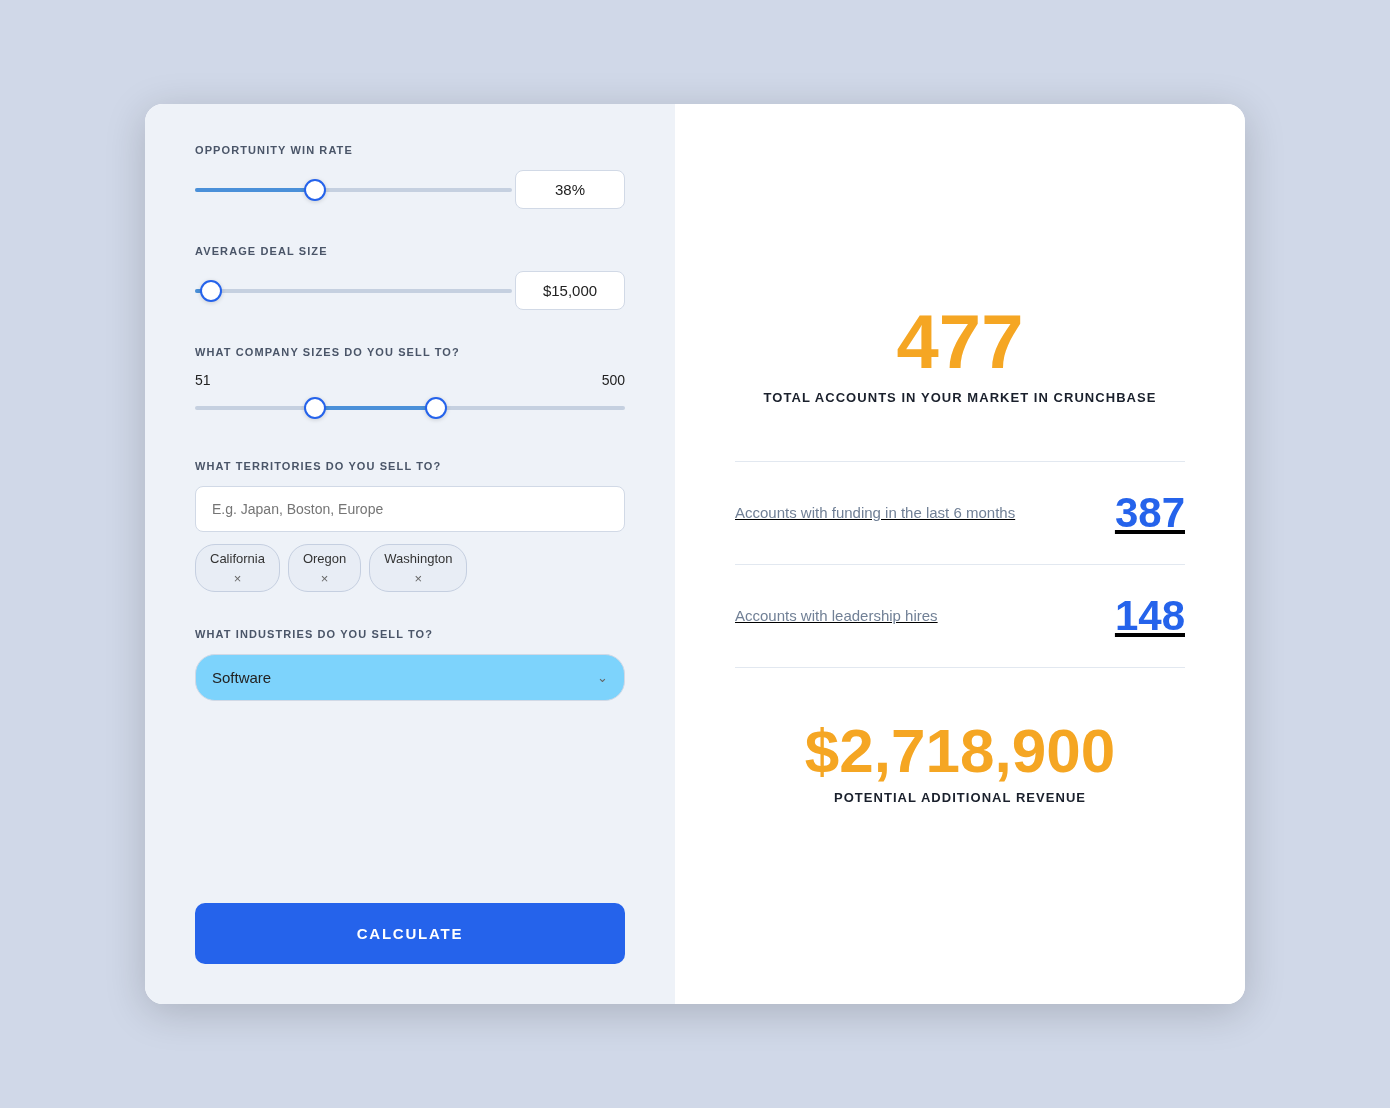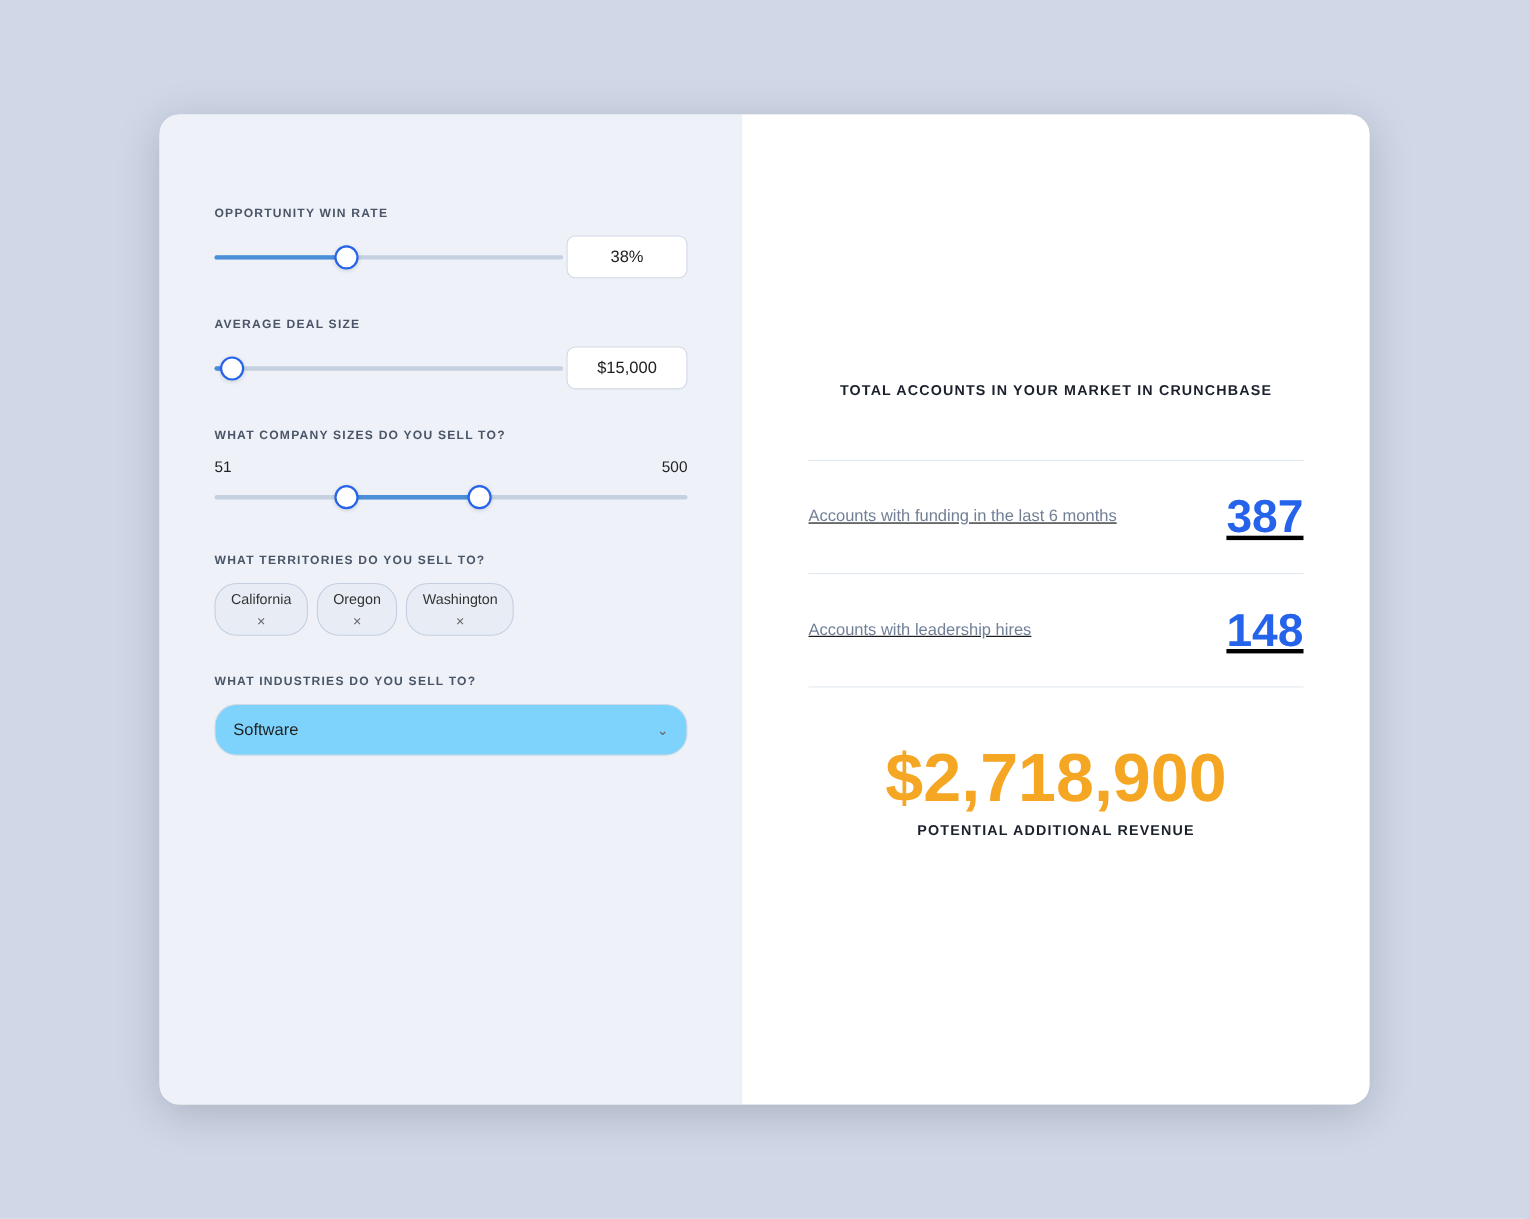--- a/index.html
+++ b/index.html
@@ -17,21 +17,21 @@
       box-shadow: 0 8px 40px rgba(0,0,0,0.18);
       display: flex;
       width: 1100px;
       min-height: 900px;
       overflow: hidden;
     }
     .left-panel {
       background: #eef2f8;
       width: 530px;
       flex-shrink: 0;
-      padding: 84px 50px;
+      padding: 40px 50px;
       display: flex;
       flex-direction: column;
       gap: 36px;
     }
     .right-panel {
       flex: 1;
       background: #fff;
       padding: 60px 60px;
       display: flex;
       flex-direction: column;
@@ -301,20 +301,21 @@
       <div class="range-slider-container">
         <div class="range-track"></div>
         <div class="range-fill" style="left:28%;width:28%"></div>
         <div class="range-thumb" style="left:28%"></div>
         <div class="range-thumb" style="left:56%"></div>
       </div>
     </div>
 
     <div>
       <div class="section-label">WHAT TERRITORIES DO YOU SELL TO?</div>
+      <input class="territory-input" placeholder="E.g. Japan, Boston, Europe" style="">
       <div class="tags-row">
         <div class="tag">
           <span>California</span>
           <span class="tag-close">×</span>
         </div>
         <div class="tag">
           <span>Oregon</span>
           <span class="tag-close">×</span>
         </div>
         <div class="tag">
@@ -325,25 +326,27 @@
     </div>
 
     <div>
       <div class="section-label">WHAT INDUSTRIES DO YOU SELL TO?</div>
       <div class="dropdown">
         <span>Software</span>
         <span class="dropdown-chevron">⌄</span>
       </div>
     </div>
 
+    <button class="calculate-btn">CALCULATE</button>
 
   </div>
 
   <div class="right-panel">
 
+    <div class="total-number">477</div>
     <div class="total-label">TOTAL ACCOUNTS IN YOUR MARKET IN CRUNCHBASE</div>
 
     <div class="divider"></div>
 
     <div class="stat-row">
       <span class="stat-label">Accounts with funding in the last 6 months</span>
       <span class="stat-value">387</span>
     </div>
 
     <div class="divider"></div>

